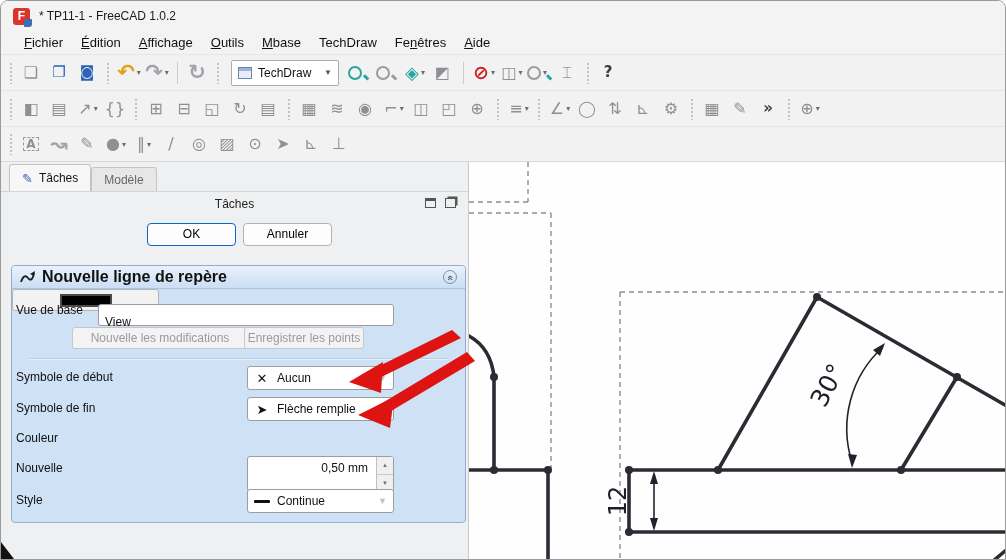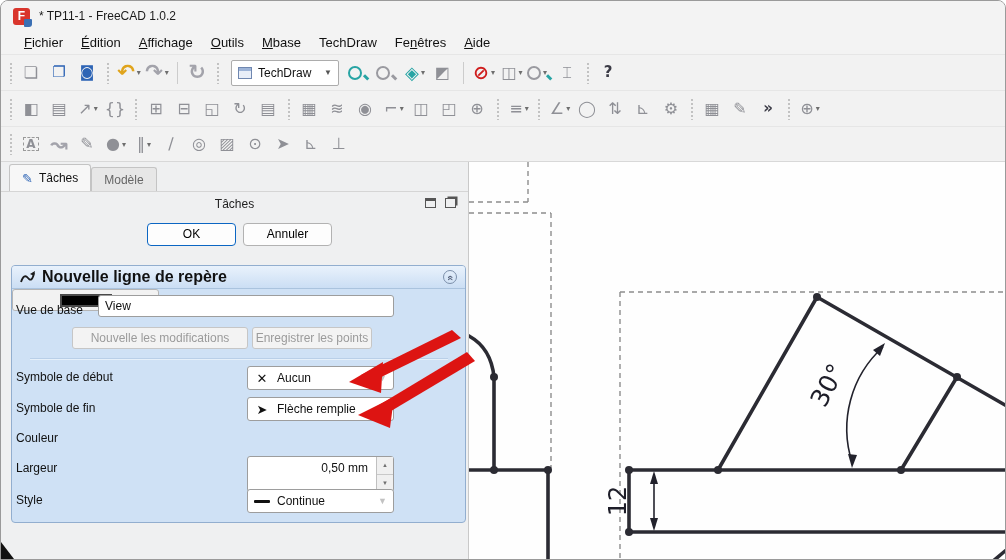--- a/index.html
+++ b/index.html
@@ -84,25 +84,25 @@
   #group-header { height:23px; display:flex; align-items:center; padding:0 8px; gap:6px;
     background:linear-gradient(#e9f2fc,#cbdef4); border-bottom:1px solid #aac3de; }
   #group-title { font-size:16px; font-weight:bold; color:#111; flex:1; }
   .i-collapse { width:14px; height:14px; border:1px solid #7b8faa; border-radius:50%; color:#55617a;
     display:flex; align-items:center; justify-content:center; }
   .i-collapse span { transform:rotate(90deg); font-size:10px; font-weight:bold; letter-spacing:-1px; }
 
   .frow-label { position:absolute; left:4px; font-size:12px; color:#111; }
   .field { position:absolute; background:#fff; border:1px solid #9d9d9d; border-radius:3px;
     font-size:12px; color:#111; }
-  #base-view-input { left:86px; top:29px; width:296px; height:22px; padding:3px 6px; }
+  #base-view-input { left:86px; top:38px; width:296px; height:22px; padding:10px 6px; }
   .small-btn { position:absolute; top:61px; height:22px; background:#f3f3f3; border:1px solid #c6c6c6;
     border-radius:3px; color:#9b9b9b; font-size:12px; text-align:center; line-height:20px; }
   #btn-discard { left:60px; width:176px; }
-  #btn-savepoints { left:240px; width:120px; }
+  #btn-savepoints { left:232px; width:120px; }
   .hsep { position:absolute; left:18px; top:92px; width:418px; height:1px; background:#b9cfe8;
     box-shadow:0 1px 0 #e6f0fa; }
 
   .combo { position:absolute; left:235px; width:147px; height:24px; background:#fff;
     border:1px solid #9d9d9d; border-radius:3px; display:flex; align-items:center; padding:0 6px; gap:7px; }
   .combo .sym { font-size:13px; color:#111; width:16px; text-align:center; }
   .combo .val { flex:1; font-size:12px; color:#111; }
   .combo .dd { font-size:9px; color:#c2c2c2; }
   .i-line-sample { width:16px; height:3px; background:#111; border-radius:1px; }
 
@@ -561,21 +561,21 @@
           <span class="sym">➤</span>
           <span class="val">Flèche remplie</span>
           <span class="dd">▼</span>
         </div>
 
         <span class="frow-label" style="top:165px;">Couleur</span>
         <div id="color-btn">
           <span id="color-swatch" style="background: rgb(0, 0, 0);"></span>
         </div>
 
-        <span class="frow-label" style="top:195px;">Largeur</span>
+        <span class="frow-label" style="top:195px;">Nouvelle</span>
         <div class="field" id="width-spin">
           <span id="width-value">0,50 mm</span>
           <span class="spin-col">
             <span class="spin-btn">▲</span>
             <span class="spin-btn">▼</span>
           </span>
         </div>
 
         <span class="frow-label" style="top:227px;">Style</span>
         <div class="combo" style="top:223px;">

